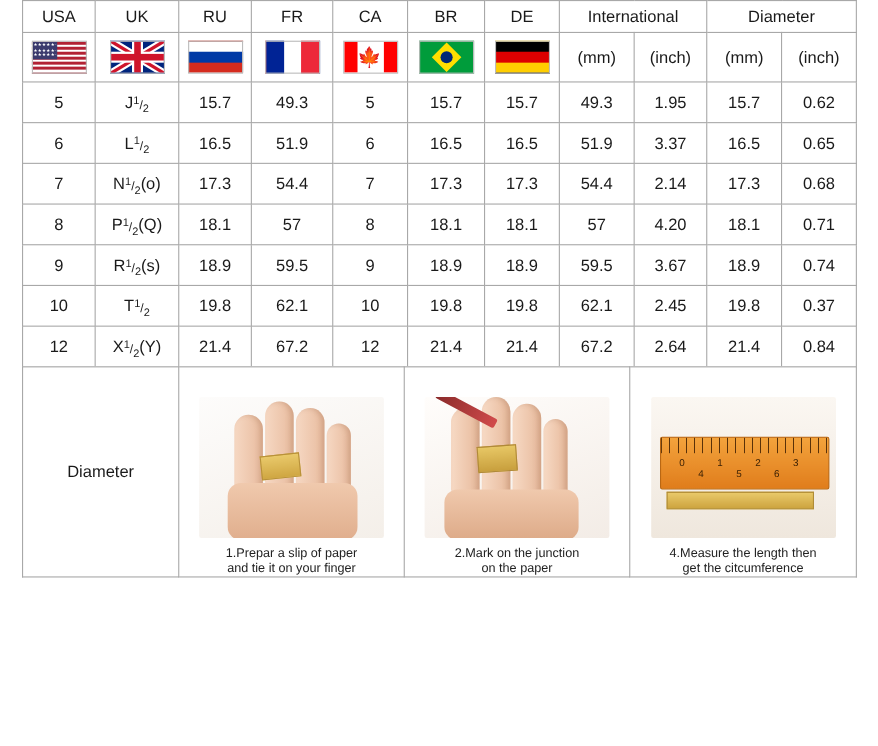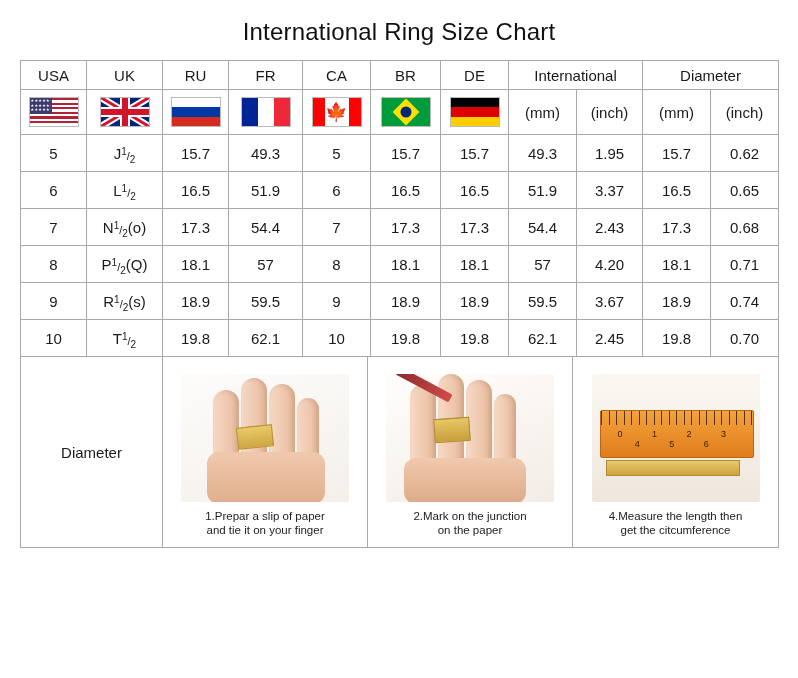--- a/index.html
+++ b/index.html
@@ -199,21 +199,21 @@
     height: 190px;
   }
   .measure-panel {
     height: 190px;
     padding: 0;
   }
   .panel-inner {
     display: flex;
     flex-direction: column;
     align-items: center;
-    justify-content: center;
+    justify-content: flex-end;
     height: 100%;
     padding-top: 6px;
     box-sizing: border-box;
   }
   .photo {
     width: 168px;
     height: 128px;
     border-radius: 2px;
     position: relative;
     overflow: hidden;
@@ -319,21 +319,20 @@
     width: 132px; height: 14px;
     background: linear-gradient(to bottom,#e9c96a,#cda43f);
     border: 1px solid #b08c36;
   }
 </style>
 </head>
 <body>
 
 <div class="page">
 
-  <div class="title">International Ring Size Chart</div>
 
   <div class="chart-wrap">
     <table class="ring">
       <colgroup>
         <col style="width:66px">
           <col style="width:76px">
           <col style="width:66px">
         <col style="width:74px">
           <col style="width:68px">
           <col style="width:70px">
@@ -426,21 +425,21 @@
           </tr>
           <tr class="data-row">
             <td>7</td>
             <td><span>N</span><sup class="frac"><span style="font-size:10px;vertical-align:super;line-height:0">1</span><span style="font-size:11px">/</span><span style="font-size:10px;vertical-align:sub;line-height:0">2</span></sup><span>(o)</span></td>
             <td>17.3</td>
             <td>54.4</td>
             <td>7</td>
             <td>17.3</td>
             <td>17.3</td>
             <td>54.4</td>
-            <td>2.43</td>
+            <td>2.14</td>
             <td>17.3</td>
             <td>0.68</td>
           </tr>
           <tr class="data-row">
             <td>8</td>
             <td><span>P</span><sup class="frac"><span style="font-size:10px;vertical-align:super;line-height:0">1</span><span style="font-size:11px">/</span><span style="font-size:10px;vertical-align:sub;line-height:0">2</span></sup><span>(Q)</span></td>
             <td>18.1</td>
             <td>57</td>
             <td>8</td>
             <td>18.1</td>
@@ -467,21 +466,34 @@
             <td>10</td>
             <td><span>T</span><sup class="frac"><span style="font-size:10px;vertical-align:super;line-height:0">1</span><span style="font-size:11px">/</span><span style="font-size:10px;vertical-align:sub;line-height:0">2</span></sup><span></span></td>
             <td>19.8</td>
             <td>62.1</td>
             <td>10</td>
             <td>19.8</td>
             <td>19.8</td>
             <td>62.1</td>
             <td>2.45</td>
             <td>19.8</td>
-            <td>0.70</td>
+            <td>0.37</td>
+          </tr>
+          <tr class="data-row">
+            <td>12</td>
+            <td><span>X</span><sup class="frac"><span style="font-size:10px;vertical-align:super;line-height:0">1</span><span style="font-size:11px">/</span><span style="font-size:10px;vertical-align:sub;line-height:0">2</span></sup><span>(Y)</span></td>
+            <td>21.4</td>
+            <td>67.2</td>
+            <td>12</td>
+            <td>21.4</td>
+            <td>21.4</td>
+            <td>67.2</td>
+            <td>2.64</td>
+            <td>21.4</td>
+            <td>0.84</td>
           </tr>
         </tbody>
     </table>
 
     <table class="ring" style="margin-top:-1px">
       <colgroup>
         <col style="width:142px">
           <col style="width:205px">
           <col style="width:205px">
           <col style="width:206px">

